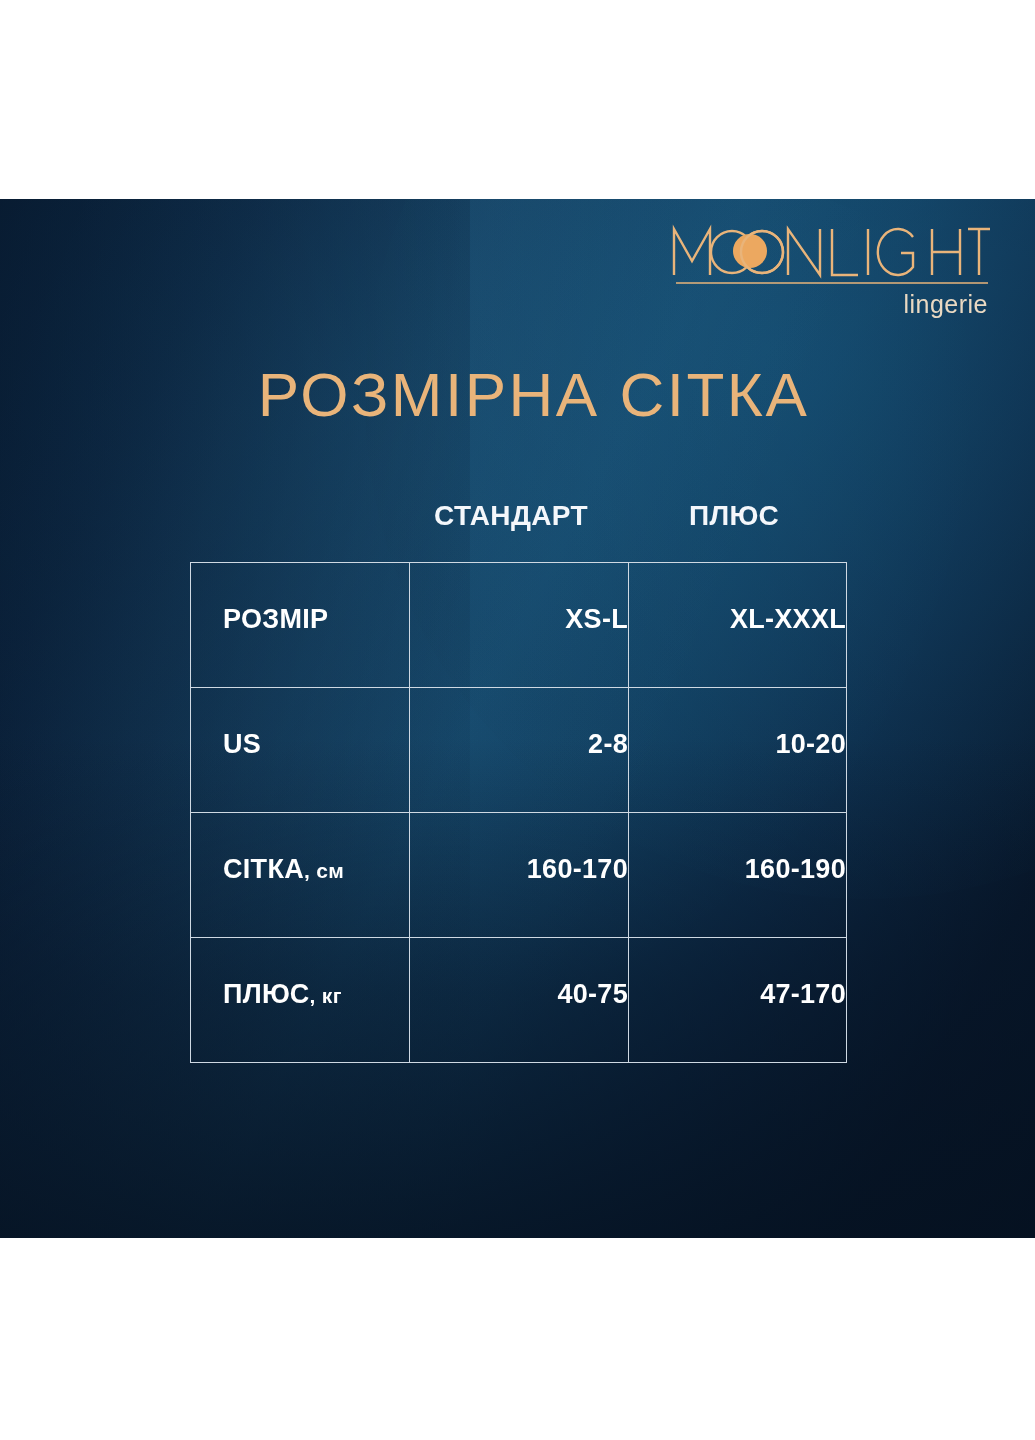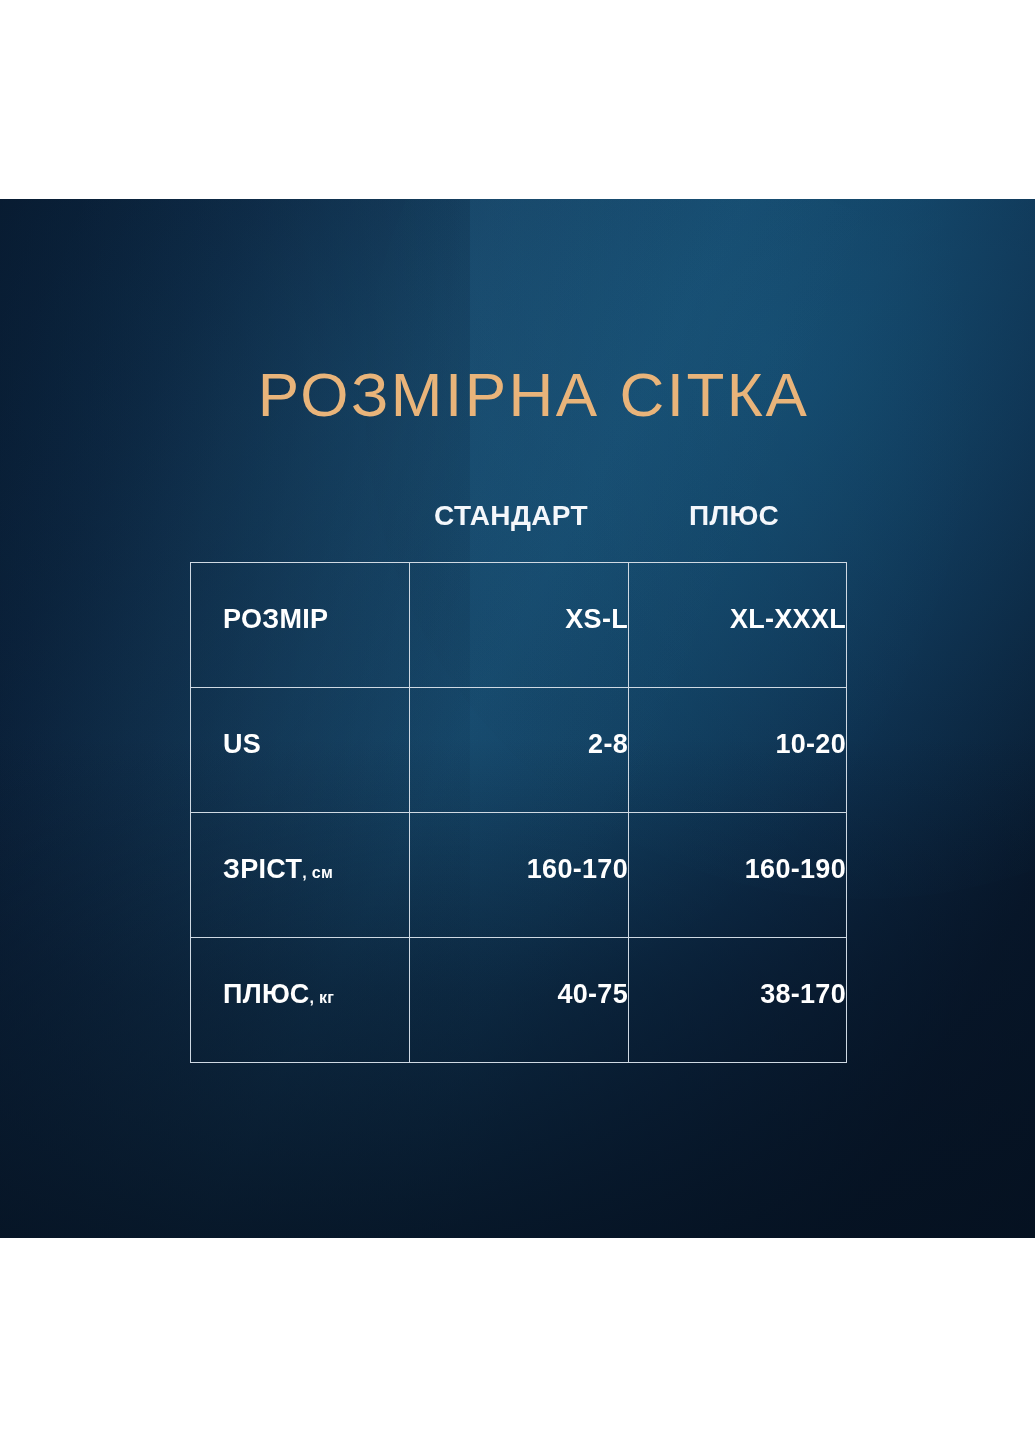--- a/index.html
+++ b/index.html
@@ -187,37 +187,71 @@
     font-size: 27px;
     font-weight: bold;
     letter-spacing: 0.3px;
     background: transparent;
   }
   .size-table col.c-label { width: 219px; }
   .size-table col.c-std   { width: 219px; }
   .size-table col.c-plus  { width: 218px; }
   .size-table td.val { padding-left: 28px; text-align: right; }
   .unit {
-    font-size: 16px;
+    font-size: 21px;
     font-weight: bold;
   }
 </style>
 </head>
 <body>
 
 <div class="page">
   <div class="card">
 
     <div class="bg-base"></div>
     <div class="bg-radial-a"></div>
     <div class="bg-radial-b"></div>
     <div class="bg-sweep"></div>
     <div class="bg-dark-left"></div>
     <div class="bg-dark-bottom"></div>
 
+    <div class="logo">
+      <div class="logo-mark">
+        <svg width="320" height="74" viewBox="0 0 320 74" aria-hidden="true">
+          <g fill="none" stroke="#e9b47a" stroke-width="2.4" stroke-linecap="butt" stroke-linejoin="miter">
+
+            <path d="M4 58 L4 12 L22 44 L40 12 L40 58"></path>
+
+            <circle cx="62" cy="35" r="21"></circle>
+
+            <circle cx="92" cy="35" r="21"></circle>
+          </g>
+
+          <circle cx="80" cy="34" r="17" fill="#eca860"></circle>
+          <g fill="none" stroke="#e9b47a" stroke-width="2.4" stroke-linecap="butt" stroke-linejoin="miter">
+            <circle cx="92" cy="35" r="21"></circle>
+
+            <path d="M118 58 L118 12 L150 58 L150 12"></path>
+
+            <path d="M162 12 L162 58 L188 58"></path>
+
+            <path d="M198 12 L198 58"></path>
+
+            <path d="M243 20 A20 23 0 1 0 243 50 L243 36 L231 36"></path>
+
+            <path d="M262 12 L262 58 M262 35 L290 35 M290 12 L290 58"></path>
+
+            <path d="M298 12 L320 12 M309 12 L309 58"></path>
+          </g>
+
+          <path d="M6 66 L318 66" stroke="#e9b47a" stroke-width="1.6" fill="none"></path>
+        </svg>
+      </div>
+      <div class="logo-sub">lingerie</div>
+    </div>
 
     <div class="title">РОЗМІРНА СІТКА</div>
 
     <div class="group-headers">
       <div class="group-header standard">СТАНДАРТ</div>
       <div class="group-header plus">ПЛЮС</div>
     </div>
 
     <table class="size-table">
       <colgroup>
@@ -230,26 +264,26 @@
           <td><span>РОЗМІР</span><span class="unit"></span></td>
           <td class="val">XS-L</td>
           <td class="val">XL-XXXL</td>
         </tr>
         <tr>
           <td><span>US</span><span class="unit"></span></td>
           <td class="val">2-8</td>
           <td class="val">10-20</td>
         </tr>
         <tr>
-          <td><span>ЗРІСТ</span><span class="unit">, см</span></td>
+          <td><span>СІТКА</span><span class="unit">, см</span></td>
           <td class="val">160-170</td>
           <td class="val">160-190</td>
         </tr>
         <tr>
           <td><span>ПЛЮС</span><span class="unit">, кг</span></td>
           <td class="val">40-75</td>
-          <td class="val">38-170</td>
+          <td class="val">47-170</td>
         </tr>
       </tbody>
     </table>
 
   </div>
 </div>
 
 </body></html>

